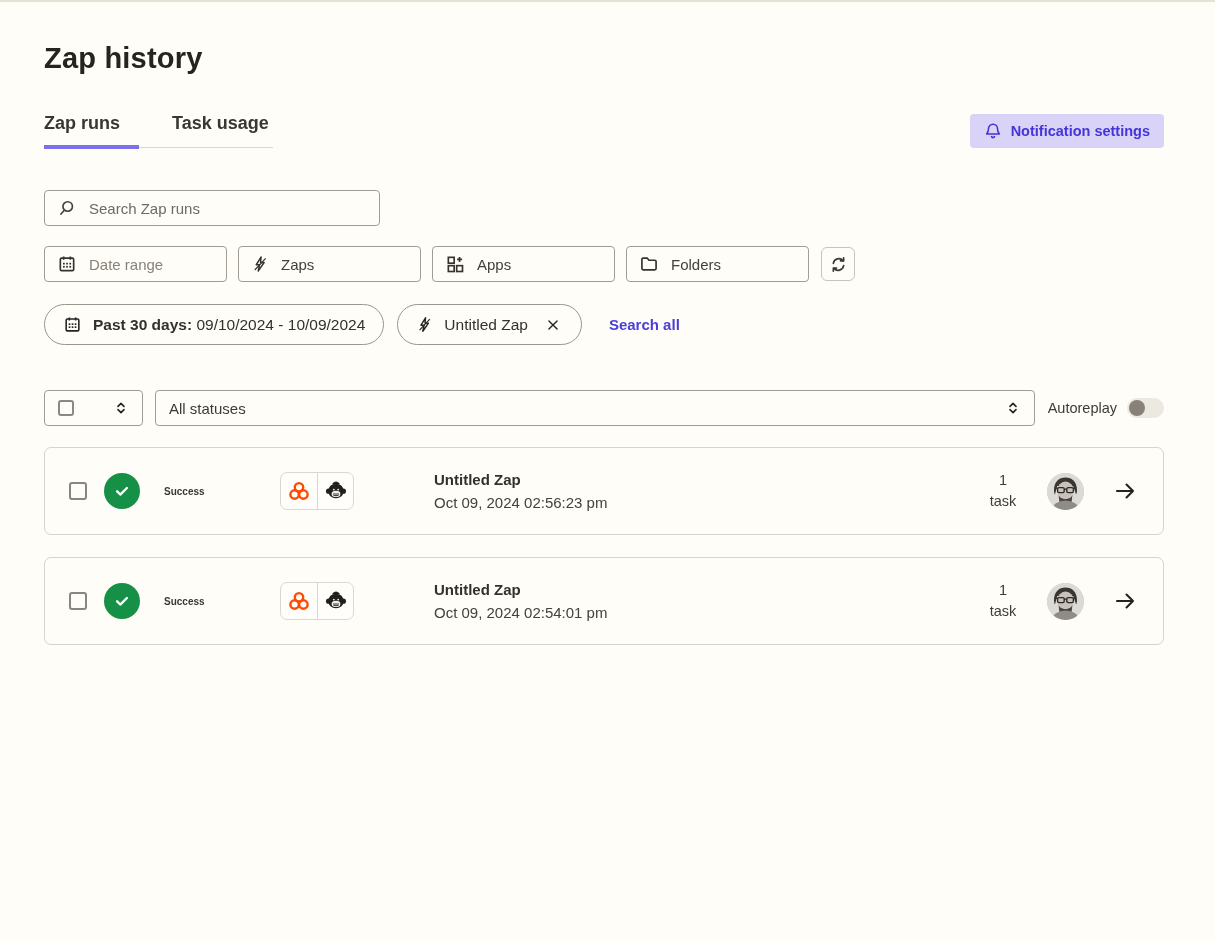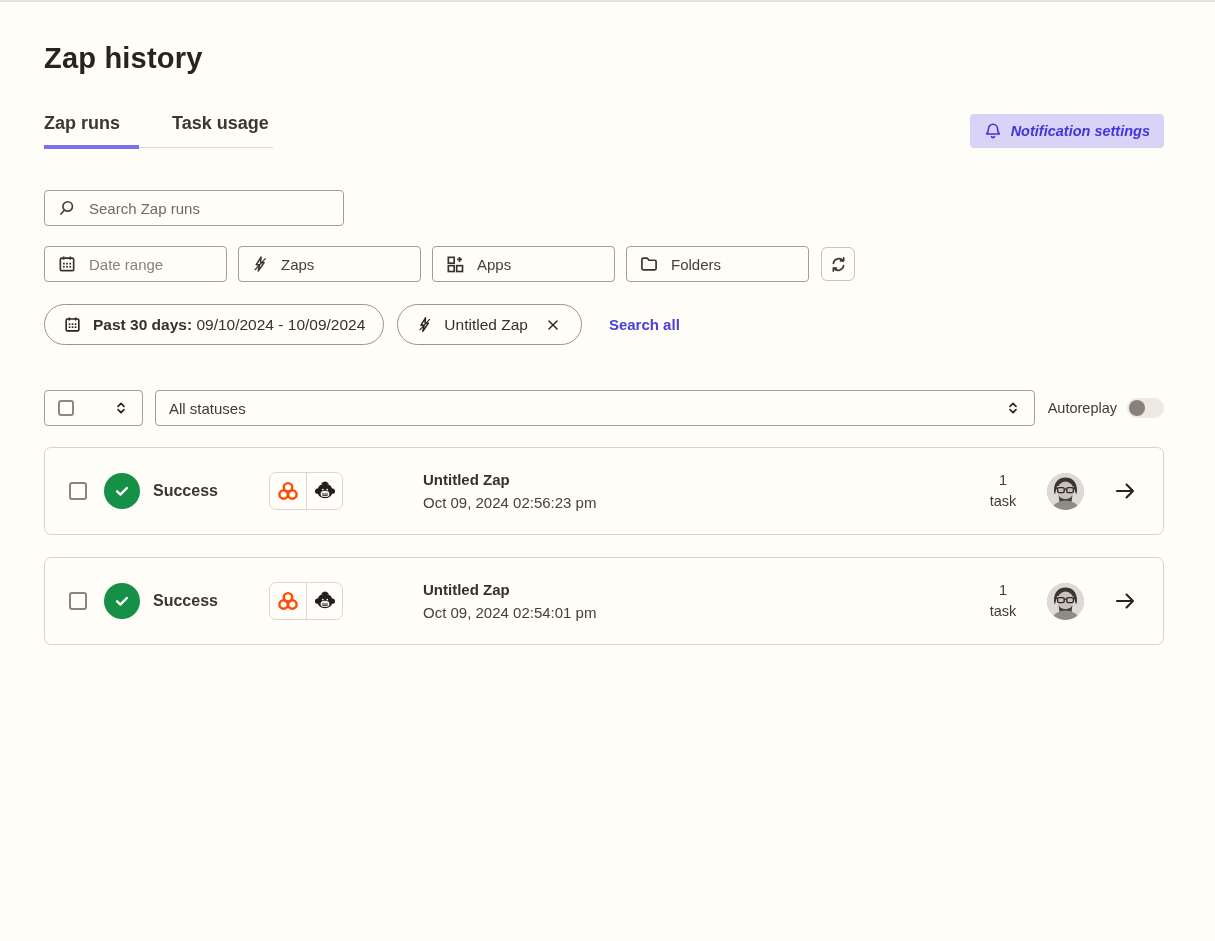--- a/index.html
+++ b/index.html
@@ -42,26 +42,25 @@
   }
   .tab.active{border-bottom-color:var(--accent);padding-right:19px;}
   .tab + .tab{margin-left:33px;padding-right:4px;}
   .notif-btn{
     display:inline-flex;align-items:center;gap:9px;
     background:var(--notif-bg);color:#4335d8;
     border:none;border-radius:4px;
     font-size:14.5px;font-weight:600;
     padding:8px 14px;height:34px;cursor:pointer;
     font-family:inherit;
-    font-style:italic;
   }
   
   .search-box{
     margin-top:42px;display:flex;align-items:center;gap:11px;
-    width:300px;height:36px;border:1px solid var(--border-strong);
+    width:336px;height:36px;border:1px solid var(--border-strong);
     border-radius:4px;padding:0 12px;background:transparent;
   }
   .search-box input{
     border:none;outline:none;background:transparent;flex:1;
     font-size:15px;color:var(--ink);font-family:inherit;
   }
   .search-box input::placeholder{color:#6f6a62;opacity:1;}
   
   .filter-row{display:flex;align-items:center;gap:11px;margin-top:20px;}
   .filter-btn{
@@ -132,21 +131,21 @@
   }
   .row-check{
     width:18px;height:18px;border:2px solid #8a857e;border-radius:3px;flex:none;cursor:pointer;
     background:transparent;
   }
   .status-circle{
     width:36px;height:36px;border-radius:50%;background:var(--green);
     display:flex;align-items:center;justify-content:center;flex:none;
     margin-left:17px;
   }
-  .status-label{font-size:16px;font-weight:700;color:#3a3733;margin-left:13px;width:108px;flex:none;}
+  .status-label{font-size:10px;font-weight:700;color:#3a3733;margin-left:24px;width:108px;flex:none;}
   .app-icons{
     display:flex;border:1px solid #ddd8cf;border-radius:7px;overflow:hidden;flex:none;margin-left:8px;
     background:#fffefb;
   }
   .app-cell{
     width:36px;height:36px;display:flex;align-items:center;justify-content:center;
   }
   .app-cell + .app-cell{border-left:1px solid #ddd8cf;}
   .zap-info{margin-left:80px;flex:1;min-width:0;}
   .zap-name{font-size:15px;font-weight:700;color:#34312d;}

